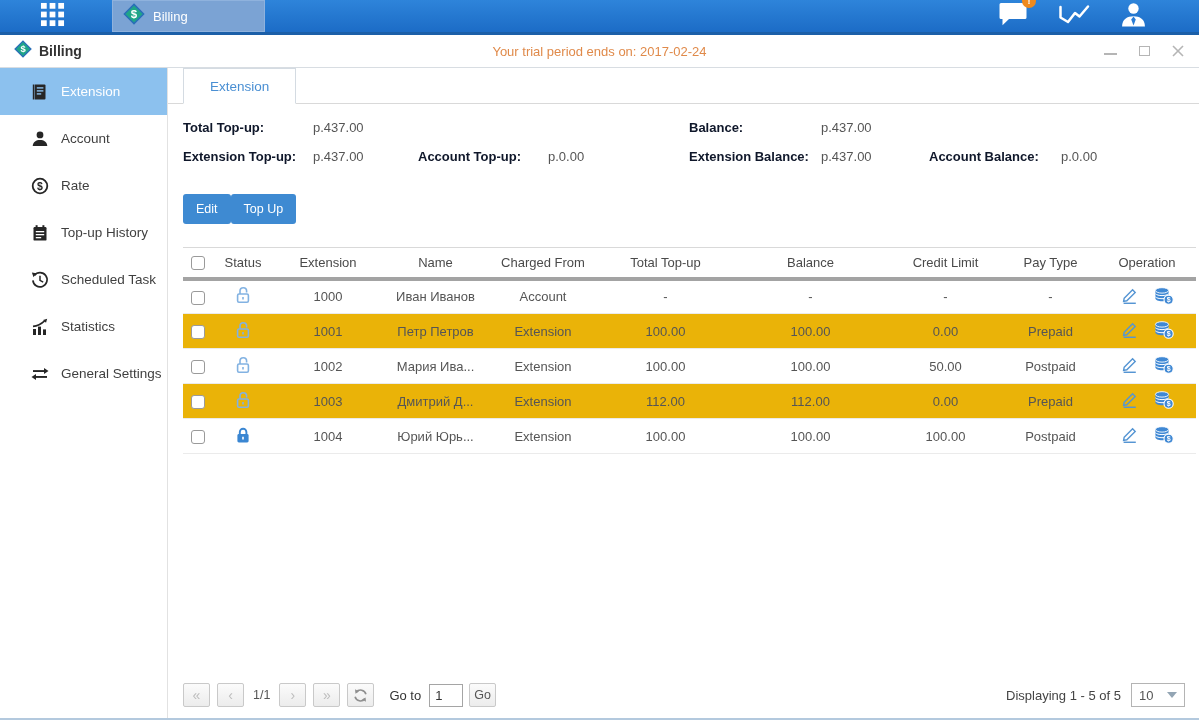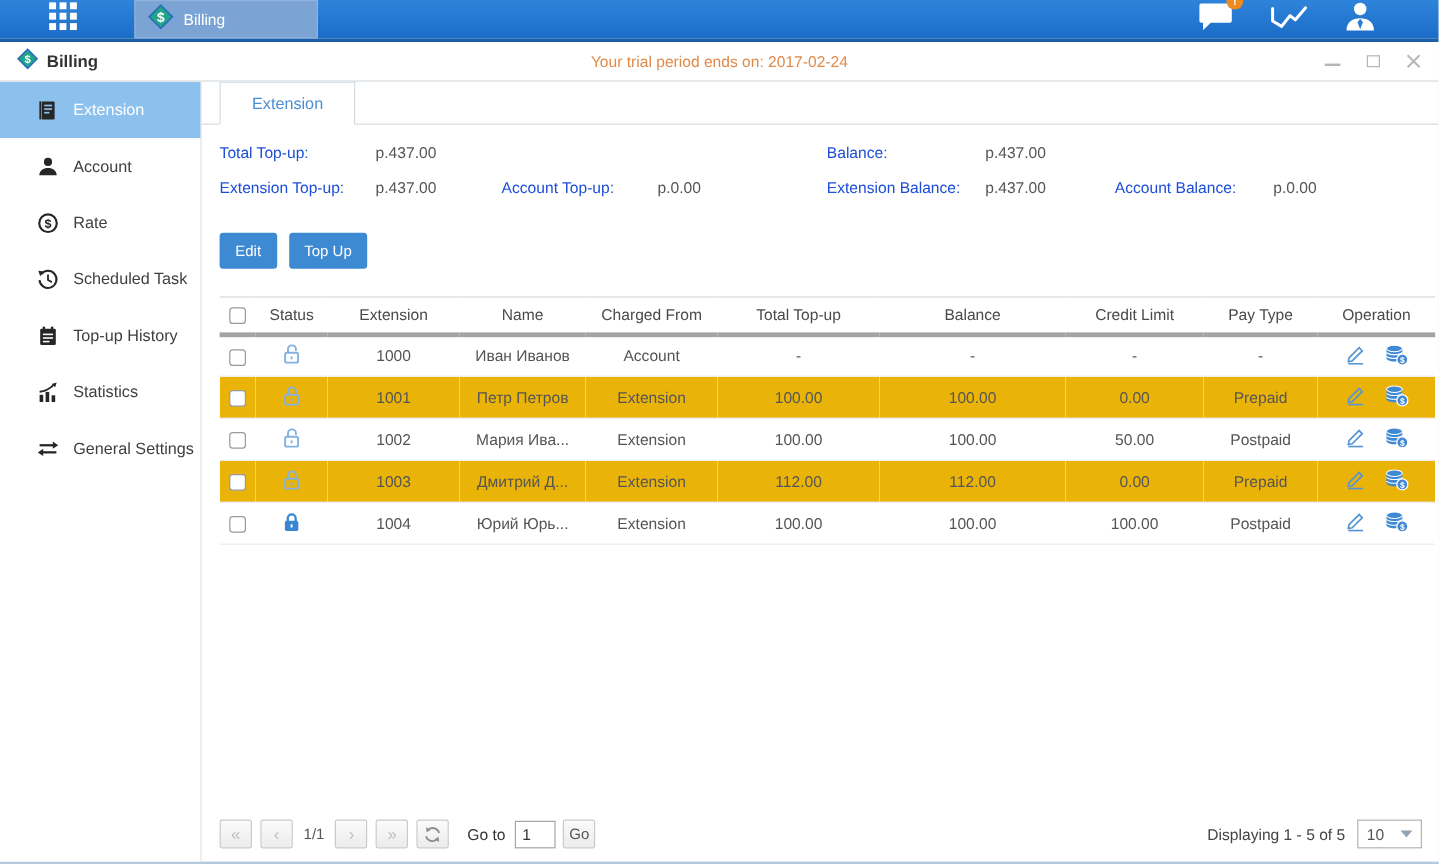--- a/index.html
+++ b/index.html
@@ -41,25 +41,25 @@
   .content { flex:1; display:flex; flex-direction:column; min-width:0; }
   .tabstrip { height:36px; border-bottom:1px solid #d9d9d9; display:flex; align-items:flex-end; padding-left:15px; }
   .tab { height:36px; margin-bottom:-1px; background:#fff; border:1px solid #d4dbe2; border-bottom:1px solid #fff;
          display:flex; align-items:center; padding:0 26px; color:#4a8fd3; font-size:13.5px; cursor:pointer; }
 
   .body-area { padding:16px 14px 0 15px; }
   .summary { display:flex; font-size:13px; }
   .s-col-left { width:506px; flex-shrink:0; }
   .s-col-right { flex:1; }
   .s-row { display:flex; margin-bottom:14px; align-items:baseline; white-space:nowrap; }
-  .s-label { font-weight:normal; color:#1d4ed8; display:inline-block; }
+  .s-label { font-weight:bold; color:#0f172a; display:inline-block; }
   .s-val { color:#555; display:inline-block; }
   .w130 { width:130px; } .w105 { width:105px; } .w132 { width:132px; } .w108 { width:108px; }
 
-  .btn-row { margin-top:16px; display:flex; gap:10px; }
+  .btn-row { margin-top:16px; display:flex; }
   .btn { background:#3e8ad2; color:#fff; border:none; font-size:12.5px; padding:8px 13px;
          border-radius:3px; cursor:pointer; font-family:inherit; }
 
   table { width:100%; border-collapse:collapse; table-layout:fixed; margin-top:23px; font-size:13px; }
   th { font-weight:normal; color:#4a4a4a; height:31px; border-top:1px solid #d9d9d9;
        border-bottom:4px solid #a3a3a3; text-align:center; }
   td { height:35px; color:#555; text-align:center; border-bottom:1px solid #ebebeb;
        overflow:hidden; white-space:nowrap; text-overflow:ellipsis; }
   tr.alt td { background:#eab308; }
   .checkbox { display:inline-block; width:14px; height:14px; border:1px solid #9a9a9a;
@@ -197,40 +197,40 @@
         <span class="sicon">
           <svg width="18" height="18" viewBox="0 0 18 18">
               <circle cx="9" cy="9" r="7.3" fill="none" stroke="#262626" stroke-width="1.8"></circle>
               <text x="9" y="13.1" text-anchor="middle" font-size="10.5" font-weight="bold" fill="#262626" font-family="'Liberation Sans',sans-serif">$</text>
             </svg>
         </span>
         <span>Rate</span>
       </div>
       <div class="side-item">
         <span class="sicon">
-          <svg width="18" height="18" viewBox="0 0 18 18" fill="none" stroke="#262626" stroke-width="1.7">
-              <path d="M3.4 4.4 A7.1 7.1 0 1 1 1.9 9.4"></path>
-              <polygon points="0.9,1.6 5.4,2.3 2.5,6.2" fill="#262626" stroke="none"></polygon>
-              <polyline points="9 4.8 9 9.3 12.2 11.1" stroke-width="1.5"></polyline>
-            </svg>
-        </span>
-        <span>Scheduled Task</span>
-      </div>
-      <div class="side-item">
-        <span class="sicon">
           <svg width="18" height="18" viewBox="0 0 18 18">
               <rect x="2.5" y="3" width="13" height="13.6" rx="1.2" fill="#262626"></rect>
               <rect x="4.6" y="1.2" width="2" height="3.6" fill="#262626"></rect>
               <rect x="11.4" y="1.2" width="2" height="3.6" fill="#262626"></rect>
               <rect x="4.8" y="7" width="8.4" height="1.3" fill="#fff"></rect>
               <rect x="4.8" y="10" width="8.4" height="1.3" fill="#fff"></rect>
               <rect x="4.8" y="13" width="5.4" height="1.3" fill="#fff"></rect>
             </svg>
         </span>
         <span>Top-up History</span>
+      </div>
+      <div class="side-item">
+        <span class="sicon">
+          <svg width="18" height="18" viewBox="0 0 18 18" fill="none" stroke="#262626" stroke-width="1.7">
+              <path d="M3.4 4.4 A7.1 7.1 0 1 1 1.9 9.4"></path>
+              <polygon points="0.9,1.6 5.4,2.3 2.5,6.2" fill="#262626" stroke="none"></polygon>
+              <polyline points="9 4.8 9 9.3 12.2 11.1" stroke-width="1.5"></polyline>
+            </svg>
+        </span>
+        <span>Scheduled Task</span>
       </div>
       <div class="side-item">
         <span class="sicon">
           <svg width="18" height="18" viewBox="0 0 18 18" fill="#262626">
               <rect x="2" y="11" width="3" height="6"></rect>
               <rect x="7" y="8.6" width="3" height="8.4"></rect>
               <rect x="12" y="11.4" width="3" height="5.6"></rect>
               <path d="M2 8.4 C6.5 8 10.5 5.8 13.6 2.9" fill="none" stroke="#262626" stroke-width="1.6"></path>
               <polygon points="16.2,0.8 12.1,1.9 15,4.8"></polygon>
             </svg>

